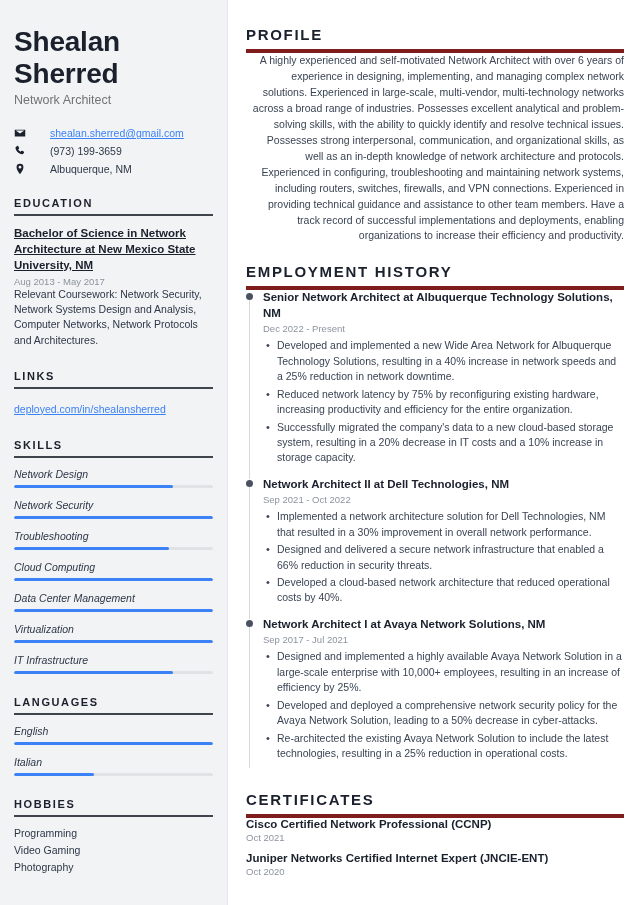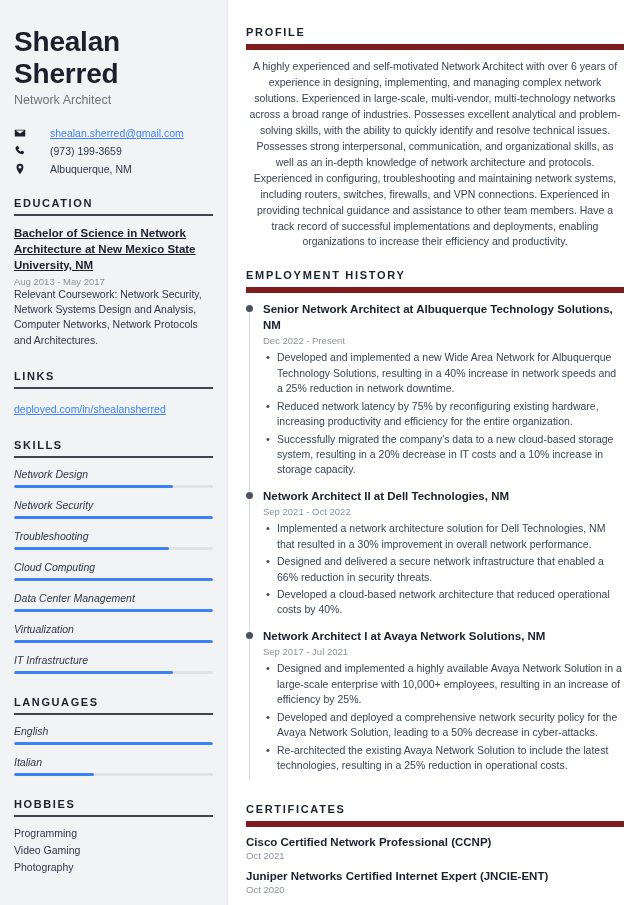--- a/index.html
+++ b/index.html
@@ -121,37 +121,36 @@
   }
 
   
   .main {
     flex: 1;
     padding: 26px 16px 0 18px;
     background: #ffffff;
   }
 
   .main-head {
-    font-size: 11px;
+    font-size: 15px;
     font-weight: bold;
     letter-spacing: 1.7px;
     color: #1a202c;
     text-transform: uppercase;
     padding-bottom: 6px;
-    border-bottom: 6px solid #7f1d1d;
-    margin-bottom: 9px;
+    border-bottom: 4px solid #7f1d1d;
   }
 
   .main-section { margin-bottom: 19px; }
 
   .profile-text {
     font-size: 10.5px;
     line-height: 1.52;
     color: #3a4454;
-    text-align: center;
+    text-align: right;
   }
 
   .timeline { position: relative; }
 
   .job {
     position: relative;
     padding-left: 17px;
     padding-bottom: 9px;
   }
   .job::before {

